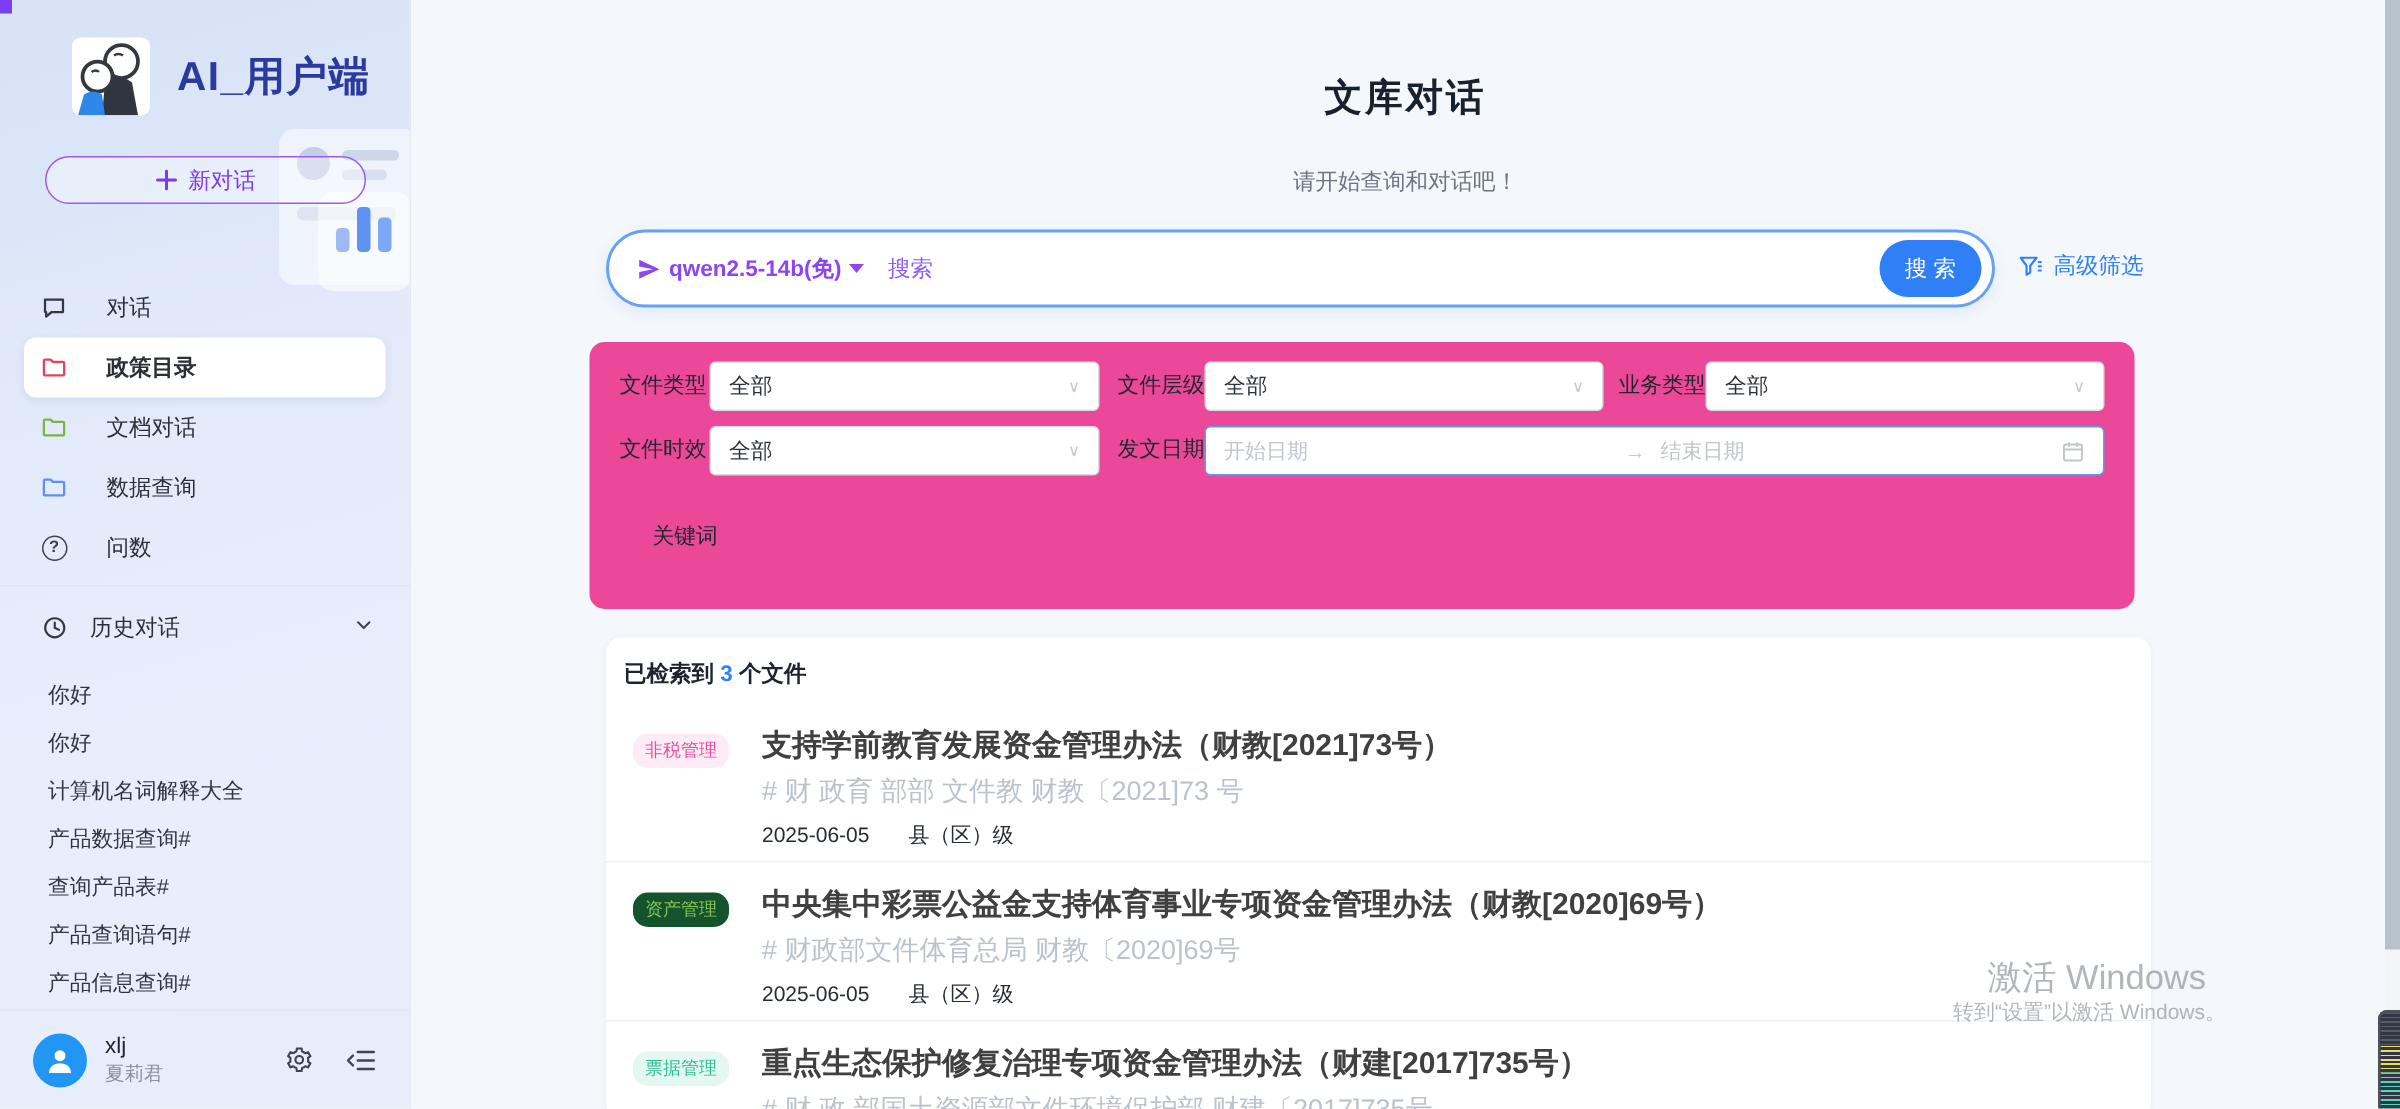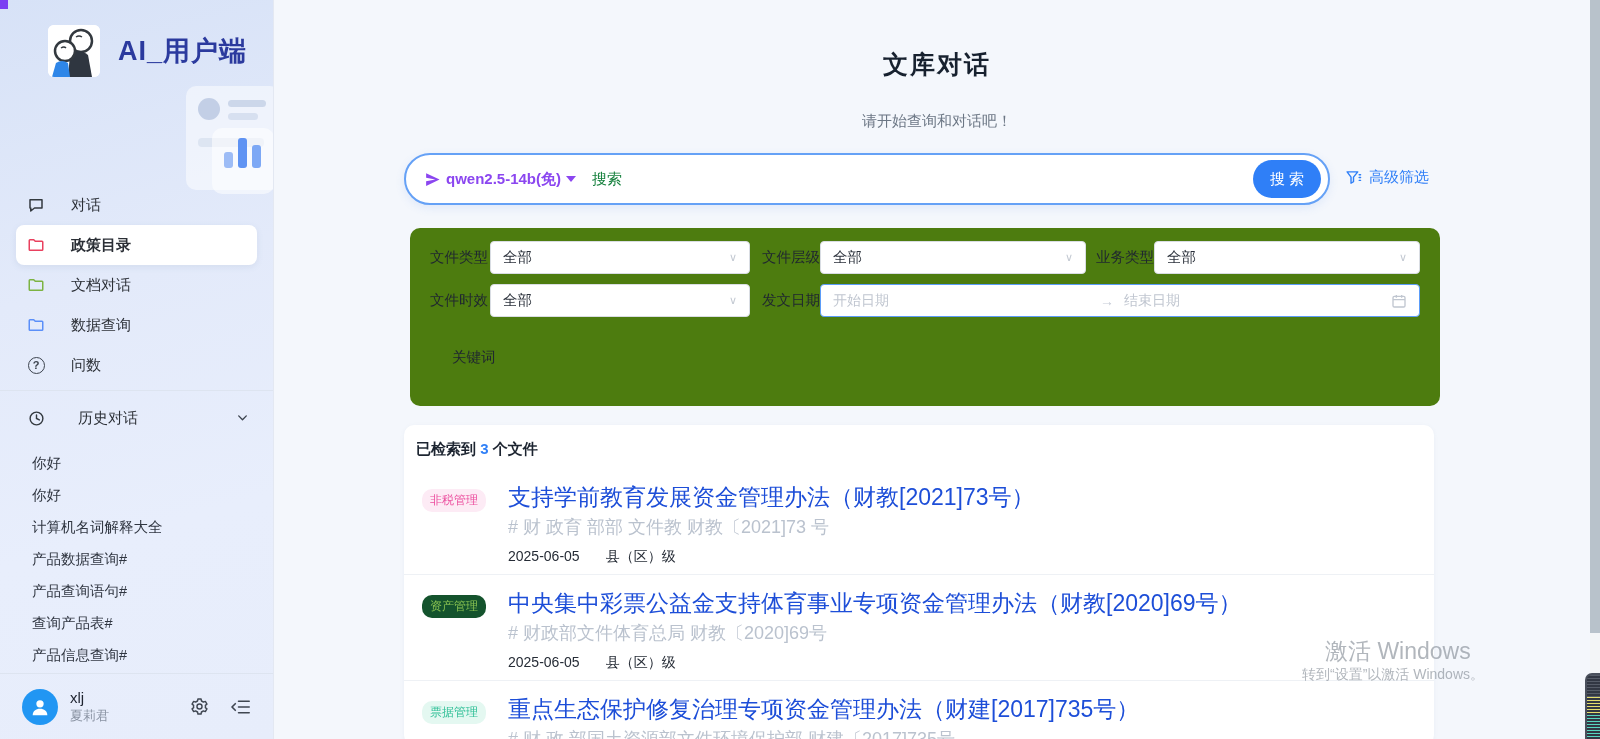--- a/index.html
+++ b/index.html
@@ -34,21 +34,21 @@
   .nav { position:absolute; left:0; top:185px; width:100%; }
   .nav-item { height:40px; margin:0 16px; padding-left:11px; display:flex; align-items:center; gap:26px;
     font-size:15px; color:#2b2f36; cursor:pointer; border-radius:8px; }
   .nav-item.active { background:#fff; font-weight:700; box-shadow:0 2px 6px rgba(100,120,160,0.12); }
   .nav-icon { width:18px; height:18px; flex:none; display:flex; align-items:center; justify-content:center; }
   .q-icon { width:17px; height:17px; border:1.6px solid #3c434e; border-radius:50%; font-size:11px; font-weight:700;
     color:#3c434e; display:flex; align-items:center; justify-content:center; }
 
   .history-sep { position:absolute; left:0; top:390px; width:100%; border-top:1px solid #dde4f0; }
   .history-header { position:absolute; left:0; top:400px; width:100%; height:36px; display:flex; align-items:center;
-    padding:0 24px 0 27px; gap:33px; font-size:15px; color:#2b2f36; cursor:pointer; }
+    padding:0 24px 0 27px; gap:15px; font-size:15px; color:#2b2f36; cursor:pointer; }
   .history-header .chev { margin-left:auto; }
   .history-list { position:absolute; left:0; top:447px; width:100%; }
   .history-item { height:32px; display:flex; align-items:center; padding-left:32px; font-size:14.5px; color:#303641; cursor:pointer; }
 
   .user-bar { position:absolute; left:0; bottom:0; width:100%; height:66px; border-top:1px solid #dde4f0;
     display:flex; align-items:center; padding:0 22px; }
   .avatar { width:36px; height:36px; border-radius:50%; background:#2196f3; flex:none; display:flex; align-items:center; justify-content:center; }
   .user-names { margin-left:12px; line-height:1.25; }
   .user-name { font-size:15px; color:#1f2430; }
   .user-fullname { font-size:13px; color:#8a93a3; }
@@ -59,27 +59,27 @@
   .main { position:absolute; left:274px; top:0; width:1326px; height:739px; background:#f4f7fc; }
   .page-title { position:absolute; left:0; right:0; top:48px; text-align:center; font-size:25px; font-weight:800; color:#17212f; letter-spacing:2px; }
   .page-subtitle { position:absolute; left:0; right:0; top:112px; text-align:center; font-size:15px; color:#6b7684; }
 
   .search-pill { position:absolute; left:130px; top:153px; width:926px; height:52px; background:#fff;
     border:2px solid #65a1f6; border-radius:27px; display:flex; align-items:center;
     padding:0 7px 0 18px; box-shadow:0 3px 10px rgba(80,130,230,0.12); }
   .model-chip { display:flex; align-items:center; gap:5px; cursor:pointer; flex:none; }
   .model-name { font-size:15px; font-weight:700; color:#8b46f0; }
   .model-caret { width:0; height:0; border-left:5px solid transparent; border-right:5px solid transparent; border-top:6px solid #8b46f0; }
-  .search-placeholder { margin-left:16px; font-size:15px; color:#15803d; flex:1; cursor:text;font-family:Liberation Mono, monospace; }
+  .search-placeholder { margin-left:16px; font-size:15px; color:#8b5cf6; flex:1; cursor:text;font-family:Liberation Mono, monospace; }
   .search-btn { width:68px; height:38px; border-radius:19px; background:#2f7ff7; color:#fff; font-size:15px;
     display:flex; align-items:center; justify-content:center; cursor:pointer; flex:none; }
   .adv-filter { position:absolute; left:1071px; top:168px; display:flex; align-items:center; gap:7px;
     color:#2f7ff7; font-size:15px; cursor:pointer; }
 
-  .filter-panel { position:absolute; left:136px; top:228px; width:1030px; height:178px; background:#4d7c0f; border-radius:10px; }
+  .filter-panel { position:absolute; left:119px; top:228px; width:1030px; height:178px; background:#ec4899; border-radius:10px; }
   .f-label { position:absolute; font-size:14.5px; color:#1f2630; line-height:33px; }
   .f-select { position:absolute; height:33px; background:#fff; border:1px solid #d9dde3; border-radius:4px;
     display:flex; align-items:center; padding:0 12px; font-size:14.5px; color:#2c323c; cursor:pointer; }
   .f-select .sel-caret { margin-left:auto; color:#c3c9d2; font-size:11px; }
   .lab-r1-1{ left:20px; top:13px; } .sel-r1-1{ left:80px; top:13px; width:260px; }
   .lab-r1-2{ left:352px; top:13px; } .sel-r1-2{ left:410px; top:13px; width:266px; }
   .lab-r1-3{ left:686px; top:13px; } .sel-r1-3{ left:744px; top:13px; width:266px; }
   .lab-r2-1{ left:20px; top:56px; } .sel-r2-1{ left:80px; top:56px; width:260px; }
   .lab-r2-2{ left:352px; top:56px; }
   .date-range { position:absolute; left:410px; top:56px; width:600px; height:33px; background:#fff;
@@ -98,21 +98,21 @@
     border-radius:10px; overflow:hidden; box-shadow:0 1px 4px rgba(120,140,170,0.08); }
   .results-header { padding:15px 0 0 12px; height:44px; font-size:15px; font-weight:600; color:#1c2430; }
   .results-count { color:#2f7ff7; font-weight:700; }
   .result-item { padding:17px 14px 8px 14px; display:flex; align-items:flex-start; }
   .result-item + .result-item { border-top:1px solid #eef1f5; }
   .badge { flex:none; font-size:12px; padding:3px 8px; border-radius:10px; margin:3px 22px 0 4px; white-space:nowrap; }
   .badge-pink { color:#ec4f9f; background:#fdebf5; }
   .badge-green { color:#87c050; background:#14532d; }
   .badge-teal { color:#2ebf96; background:#e4f8f1; }
   .r-content { flex:1; }
-  .r-title { font-size:23px; font-weight:400; color:#1d4ed8; line-height:22px; cursor:pointer; }
+  .r-title { font-size:20px; font-weight:700; color:#404040; line-height:22px; cursor:pointer; }
   .r-tags { margin-top:10px; font-size:18px; color:#bac2ce; line-height:19px; }
   .r-meta { margin-top:10px; font-size:14px; color:#262c36; line-height:19px; display:flex; gap:26px; }
 
   .watermark-1 { position:absolute; left:1325px; top:636px; font-size:23px; color:rgba(125,133,143,0.6); }
   .watermark-2 { position:absolute; left:1302px; top:666px; font-size:14px; color:rgba(125,133,143,0.6); }
 
   .scrollbar-track { position:absolute; right:0; top:0; width:10px; height:739px; background:#f3f5f7; }
   .scrollbar-thumb { position:absolute; right:0; top:0; width:10px; height:633px; background:#b8c2cb; cursor:grab; }
   .meter-widget { position:absolute; right:0; bottom:0; width:15px; height:66px; background:#323743;
     border-radius:7px 0 0 0; border:2px solid #4a505c; border-right:none; border-bottom:none; overflow:hidden; }
@@ -146,20 +146,28 @@
         <path d="M20 52 L22 30 Q30 22 40 30 L44 52 Z" fill="#2f3640"></path>
         <circle cx="17" cy="26" r="10" fill="#fff" stroke="#33393f" stroke-width="2.5"></circle>
         <path d="M4 52 L8 38 Q14 34 20 38 L22 52 Z" fill="#2e86e8"></path>
         <path d="M28 12 q3 -2 6 0" stroke="#33393f" stroke-width="1.5" fill="none"></path>
         <path d="M13 23 q3 -2 5 0" stroke="#33393f" stroke-width="1.5" fill="none"></path>
       </svg>
     </span>
     <span class="logo-title">AI_用户端</span>
   </div>
 
+  <div class="new-chat-btn">
+    <span style="display:flex;">
+      <svg width="14" height="14" viewBox="0 0 14 14">
+          <path d="M7 1v12M1 7h12" stroke="#7c3aed" stroke-width="2" stroke-linecap="round"></path>
+        </svg>
+    </span>
+    <span>新对话</span>
+  </div>
 
   <div class="nav">
     <div class="nav-item">
       <span class="nav-icon">
         <svg width="18" height="18" viewBox="0 0 24 24" fill="none" stroke="#33393f" stroke-width="2">
             <path d="M4 5h16v11H10l-5 4v-4H4z" stroke-linejoin="round"></path>
           </svg>
       </span>
       <span>对话</span>
     </div>
@@ -209,22 +217,22 @@
           <path d="M5 9l7 7 7-7" stroke-linecap="round" stroke-linejoin="round"></path>
         </svg>
     </span>
   </div>
 
   <div class="history-list">
     <div class="history-item">你好</div>
     <div class="history-item">你好</div>
     <div class="history-item">计算机名词解释大全</div>
     <div class="history-item">产品数据查询#</div>
+    <div class="history-item">查询产品表#</div>
     <div class="history-item">产品查询语句#</div>
-    <div class="history-item">查询产品表#</div>
     <div class="history-item">产品信息查询#</div>
   </div>
 
   <div class="user-bar">
     <span class="avatar">
       <svg width="22" height="22" viewBox="0 0 24 24" fill="#fff">
           <circle cx="12" cy="8.5" r="4"></circle>
           <path d="M4 21c0-4.4 3.6-7 8-7s8 2.6 8 7z"></path>
         </svg>
     </span>

